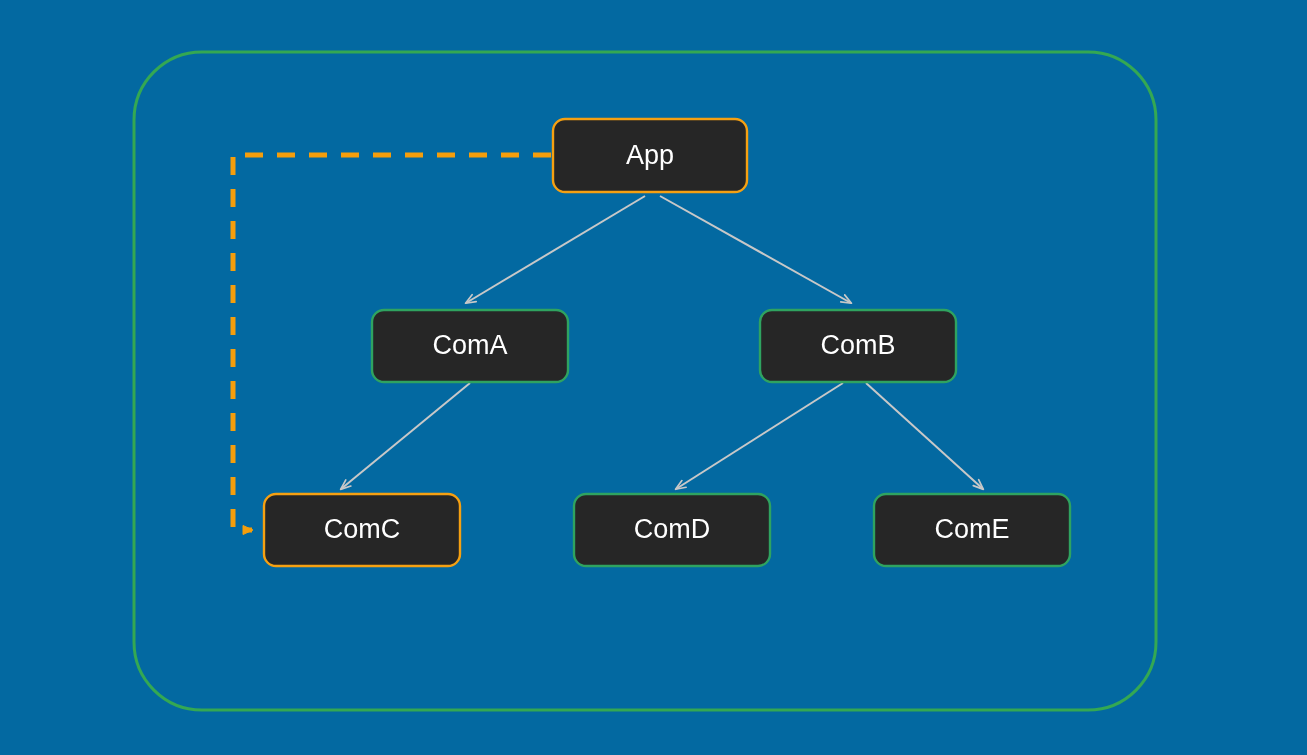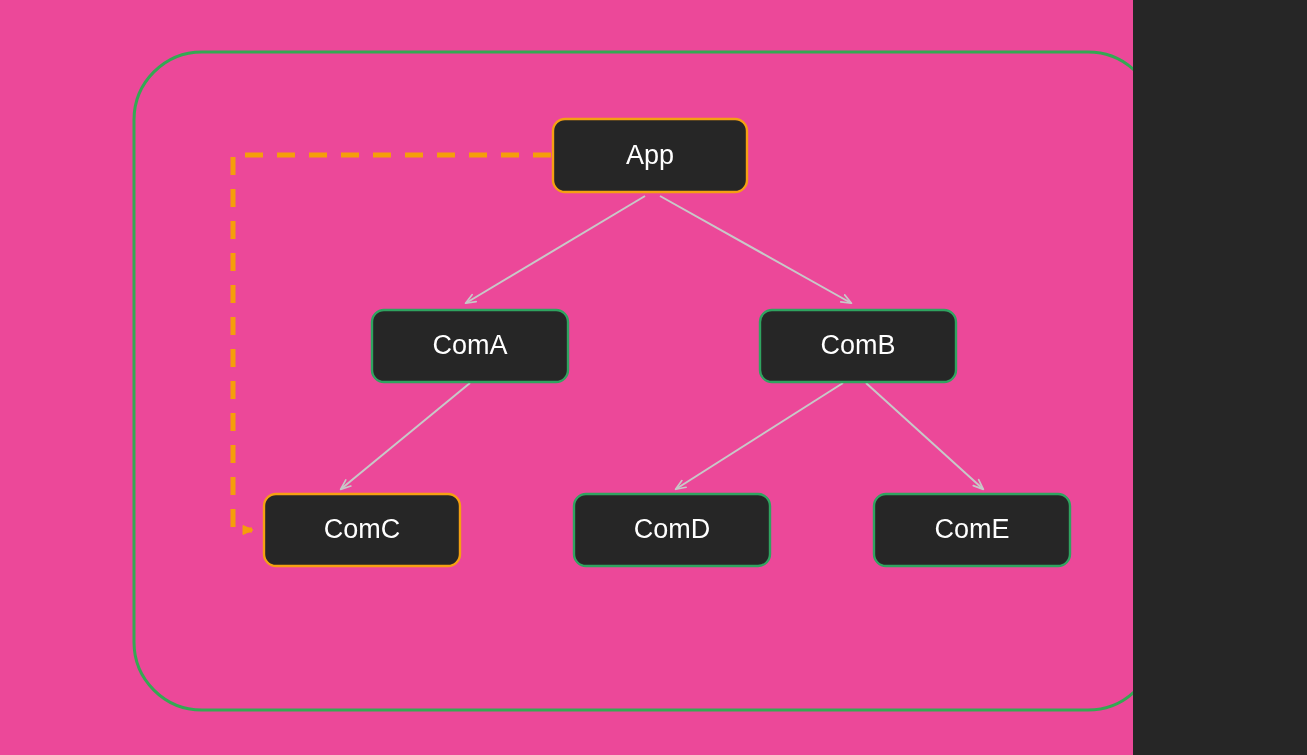--- a/index.html
+++ b/index.html
@@ -2,23 +2,23 @@
 <html><head>
 <meta charset="utf-8">
 <style>
   html, body {
     margin: 0;
     padding: 0;
     background: #262626;
   }
   #stage {
     position: relative;
-    width: 1133px;
+    width: 1307px;
     height: 755px;
-    background: #ec4899;
+    background: #0369a1;
     overflow: hidden;
     font-family: "Liberation Sans", sans-serif;
   }
   #diagram-svg {
     position: absolute;
     left: 0;
     top: 0;
     width: 1307px;
     height: 755px;
     display: block;

